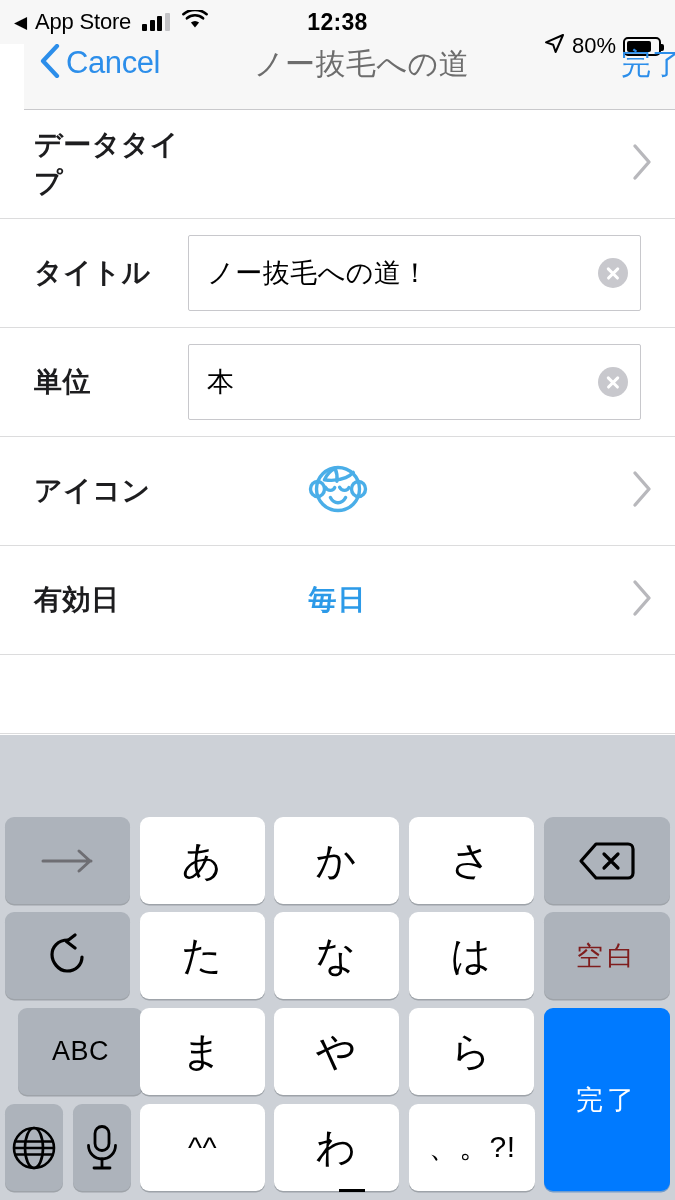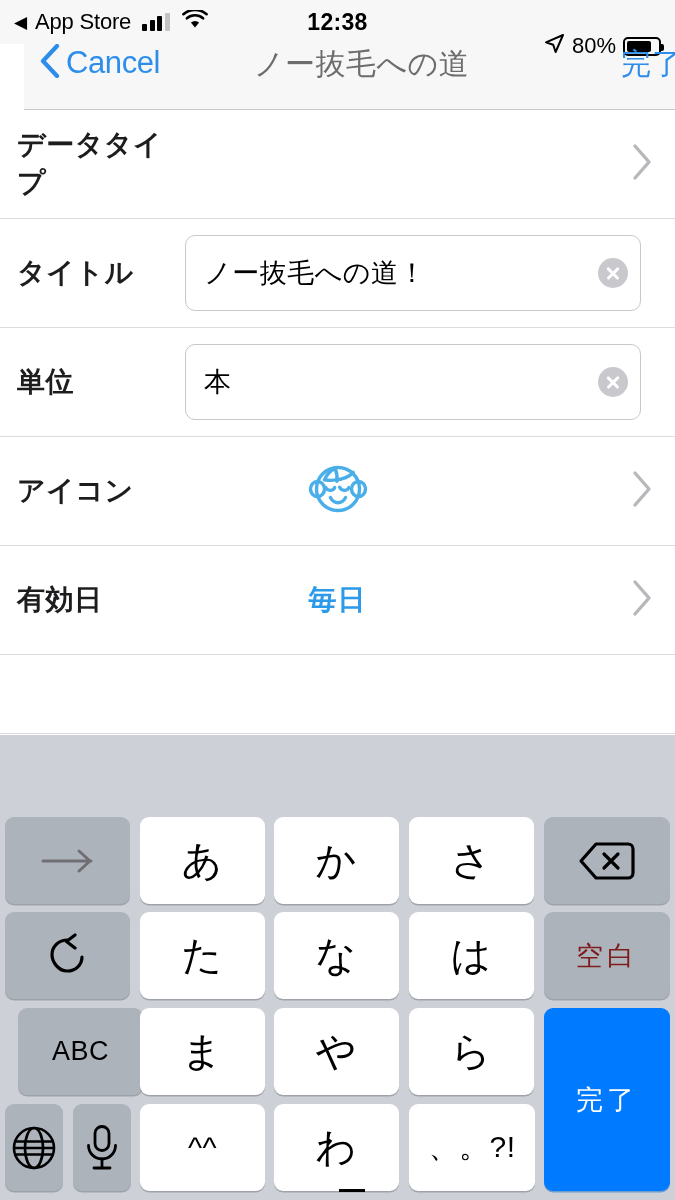--- a/index.html
+++ b/index.html
@@ -71,37 +71,37 @@
   #nav-done {
     margin-left:auto; color:#2c8eea; font-size:30px; font-weight:500;
     letter-spacing:1px; cursor:pointer; position:relative; z-index:2;
   }
 
   
   #form-area { background:#fff; }
   .form-row {
     height:109px; display:flex; align-items:center;
     border-bottom:1px solid #dcdcdd;
-    padding:0 22px 0 17px; position:relative;
+    padding:0 22px 0 34px; position:relative;
     background:#fff;
   }
   .row-label {
     font-size:28px; color:#1d1d1f; font-weight:600; letter-spacing:.5px;
     width:152px; flex:none;
   }
   .row-value-center {
     position:absolute; left:0; right:0; text-align:center;
     font-size:28px; color:#2c9ae8; font-weight:600; letter-spacing:1px;
     pointer-events:none;
   }
   .chev-right { margin-left:auto; display:block; position:relative; z-index:2; }
 
   .field-wrap {
-    flex:1; height:76px; margin-left:16px; margin-right:12px;
-    border:1px solid #c8c8cc; border-radius:10px; background:#fff;
+    flex:1; height:76px; margin-left:2px; margin-right:12px;
+    border:1px solid #c8c8cc; border-radius:2px; background:#fff;
     display:flex; align-items:center; padding:0 12px 0 18px;
   }
   .field-value {
     flex:1; font-size:27px; color:#000; letter-spacing:.5px;
     white-space:nowrap; overflow:hidden;
   }
   .clear-btn {
     width:30px; height:30px; border-radius:50%; background:#c8c8cd;
     flex:none; position:relative; cursor:pointer;
   }

